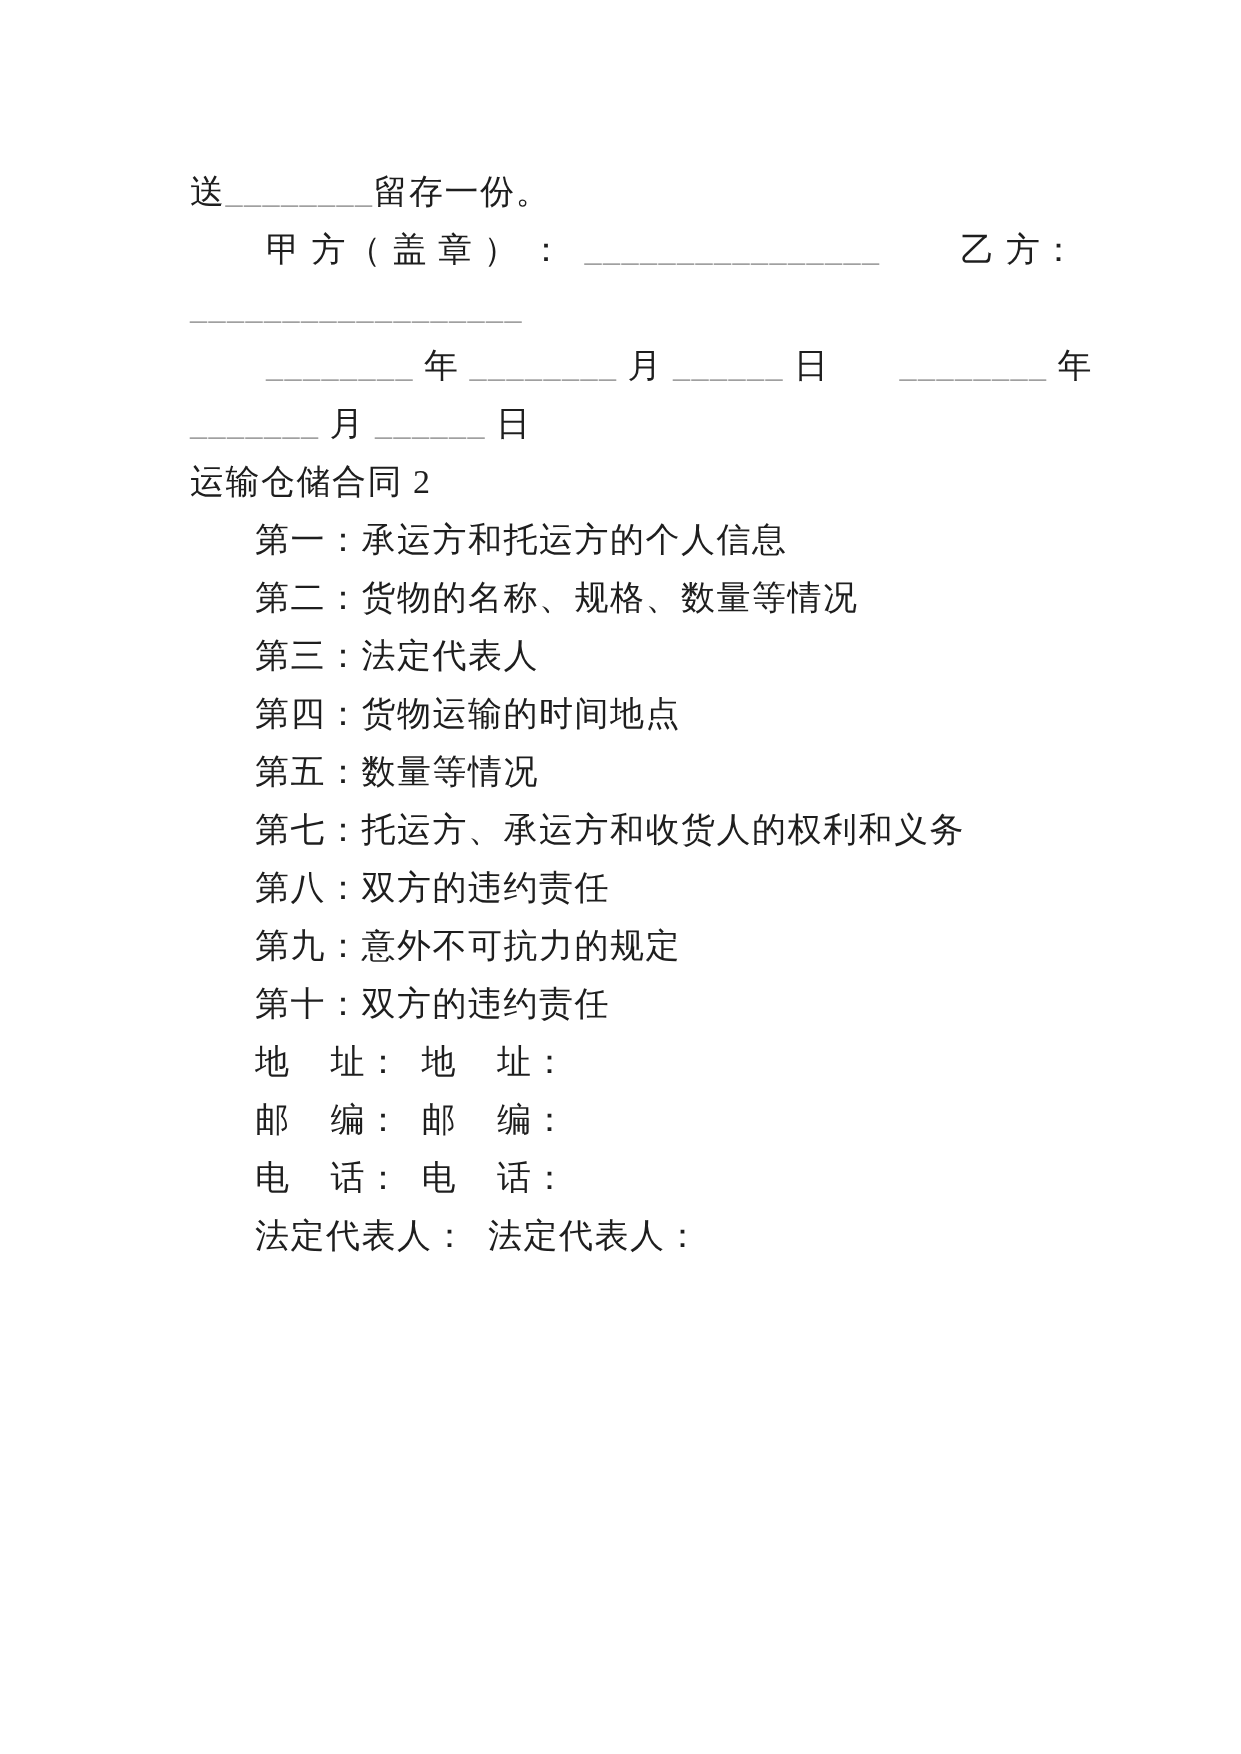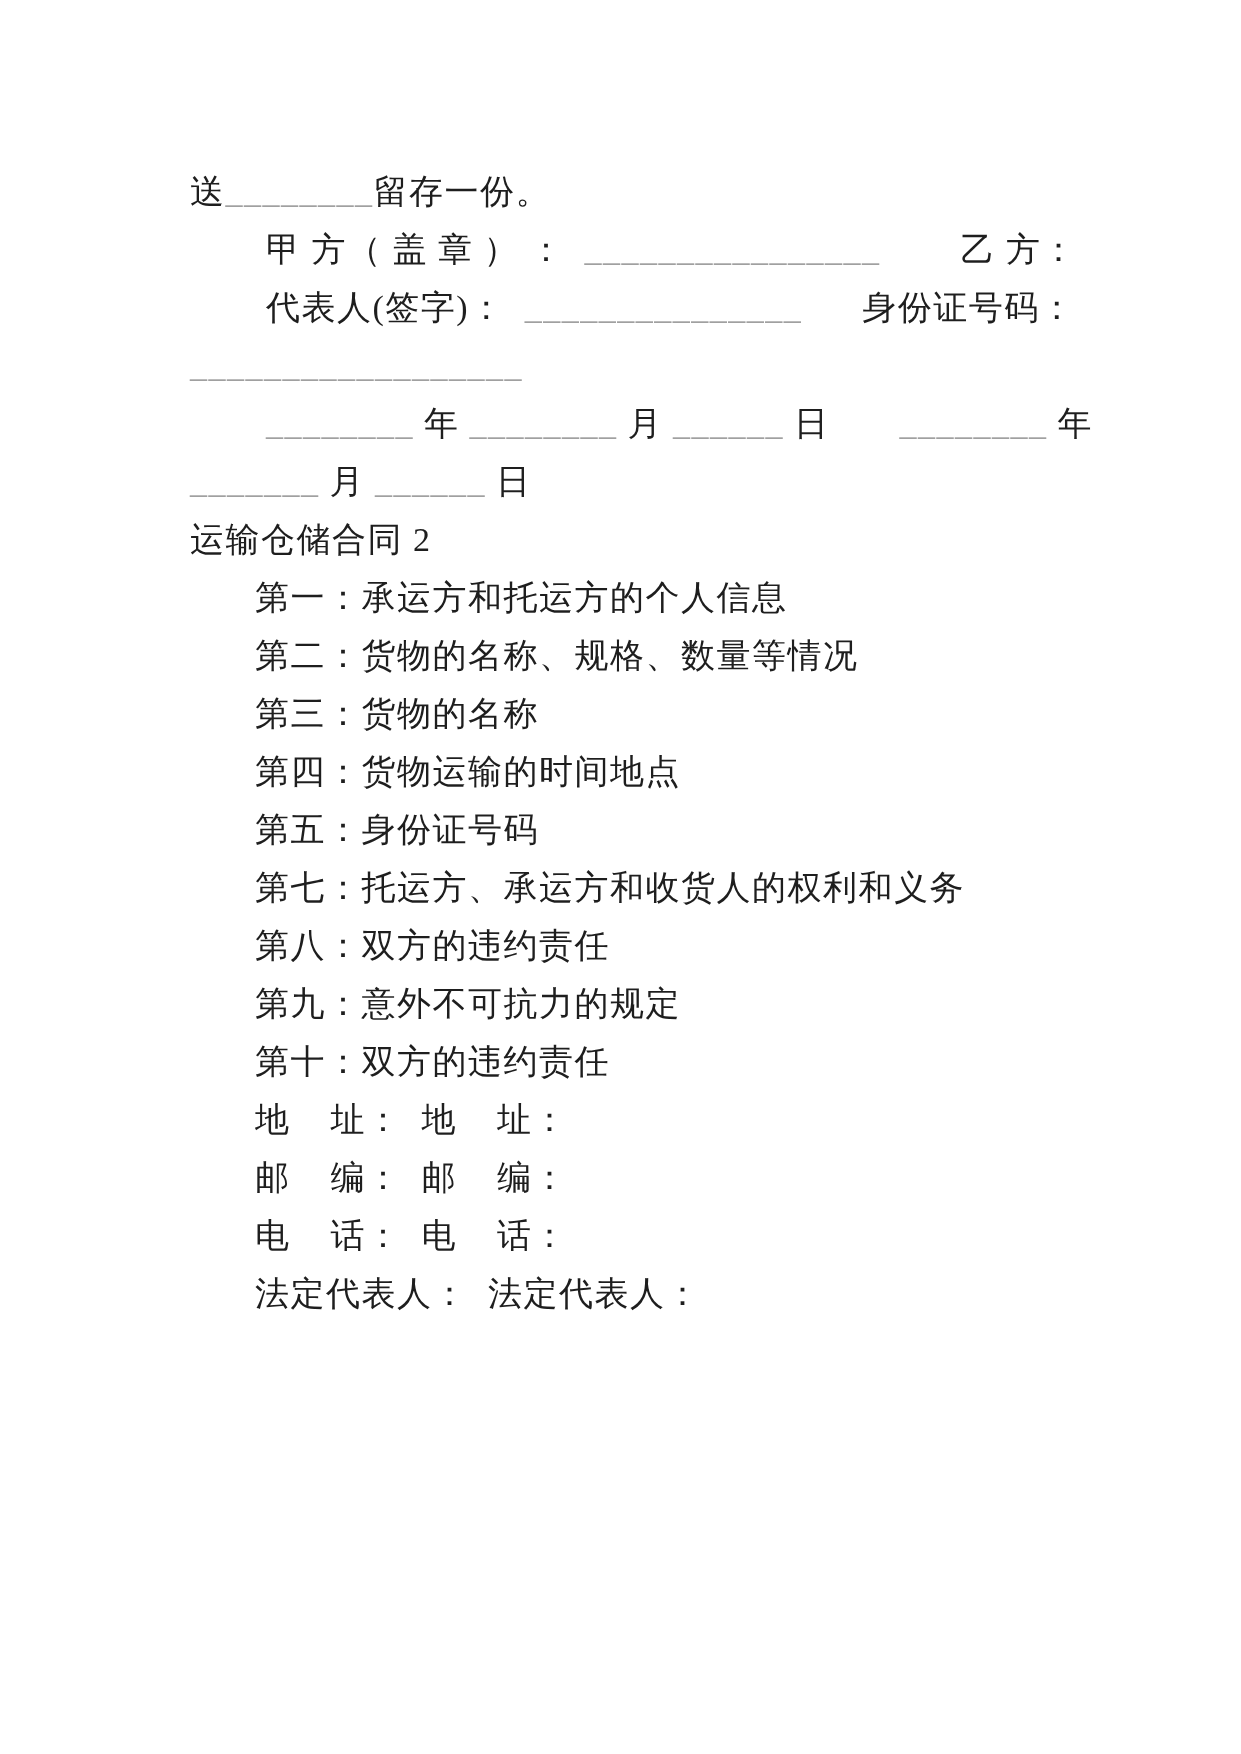--- a/index.html
+++ b/index.html
@@ -36,30 +36,29 @@
   .txt   { color: #1e1e1e; }
   .blank { color: #a0a0a0; }
 </style>
 </head>
 <body>
 
 <div class="page">
   <div class="doc-body">
       <div class="line ind0"><span class="txt">送</span><span class="blank">________</span><span class="txt">留存一份。</span></div>
       <div class="line ind1"><span class="txt">甲 方（ 盖 章 ） ：  </span><span class="blank">________________</span><span class="txt">        乙 方：</span></div>
-      <div class="line ind1"><span class="txt">代表人(签字)：  </span><span class="blank">_______________</span><span class="txt">      身份证号码：</span></div>
       <div class="line ind0"><span class="blank">__________________</span></div>
       <div class="line ind1"><span class="blank">________</span><span class="txt"> 年 </span><span class="blank">________</span><span class="txt"> 月 </span><span class="blank">______</span><span class="txt"> 日</span><span class="txt">       </span><span class="blank">________</span><span class="txt"> 年</span></div>
       <div class="line ind0"><span class="blank">_______</span><span class="txt"> 月 </span><span class="blank">______</span><span class="txt"> 日</span></div>
       <div class="line ind0"><span class="txt">运输仓储合同 2</span></div>
       <div class="line ind2"><span class="txt">第一：承运方和托运方的个人信息</span></div>
       <div class="line ind2"><span class="txt">第二：货物的名称、规格、数量等情况</span></div>
-      <div class="line ind2"><span class="txt">第三：货物的名称</span></div>
+      <div class="line ind2"><span class="txt">第三：法定代表人</span></div>
       <div class="line ind2"><span class="txt">第四：货物运输的时间地点</span></div>
-      <div class="line ind2"><span class="txt">第五：身份证号码</span></div>
+      <div class="line ind2"><span class="txt">第五：数量等情况</span></div>
       <div class="line ind2"><span class="txt">第七：托运方、承运方和收货人的权利和义务</span></div>
       <div class="line ind2"><span class="txt">第八：双方的违约责任</span></div>
       <div class="line ind2"><span class="txt">第九：意外不可抗力的规定</span></div>
       <div class="line ind2"><span class="txt">第十：双方的违约责任</span></div>
       <div class="line ind2"><span class="txt">地    址：  地    址：</span></div>
       <div class="line ind2"><span class="txt">邮    编：  邮    编：</span></div>
       <div class="line ind2"><span class="txt">电    话：  电    话：</span></div>
       <div class="line ind2"><span class="txt">法定代表人：  法定代表人：</span></div>
     </div>
 </div>

